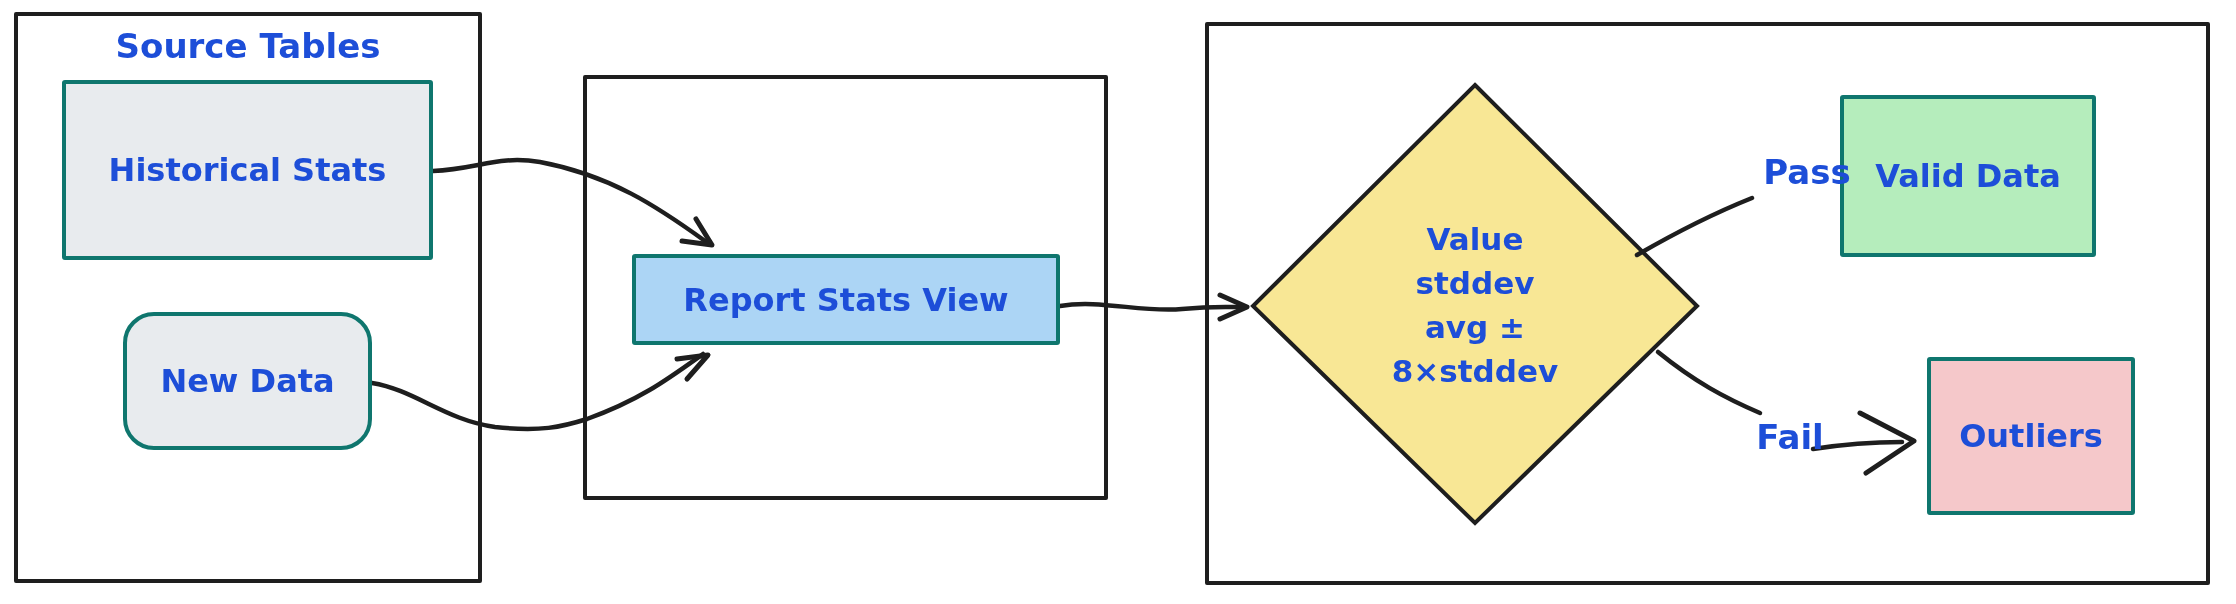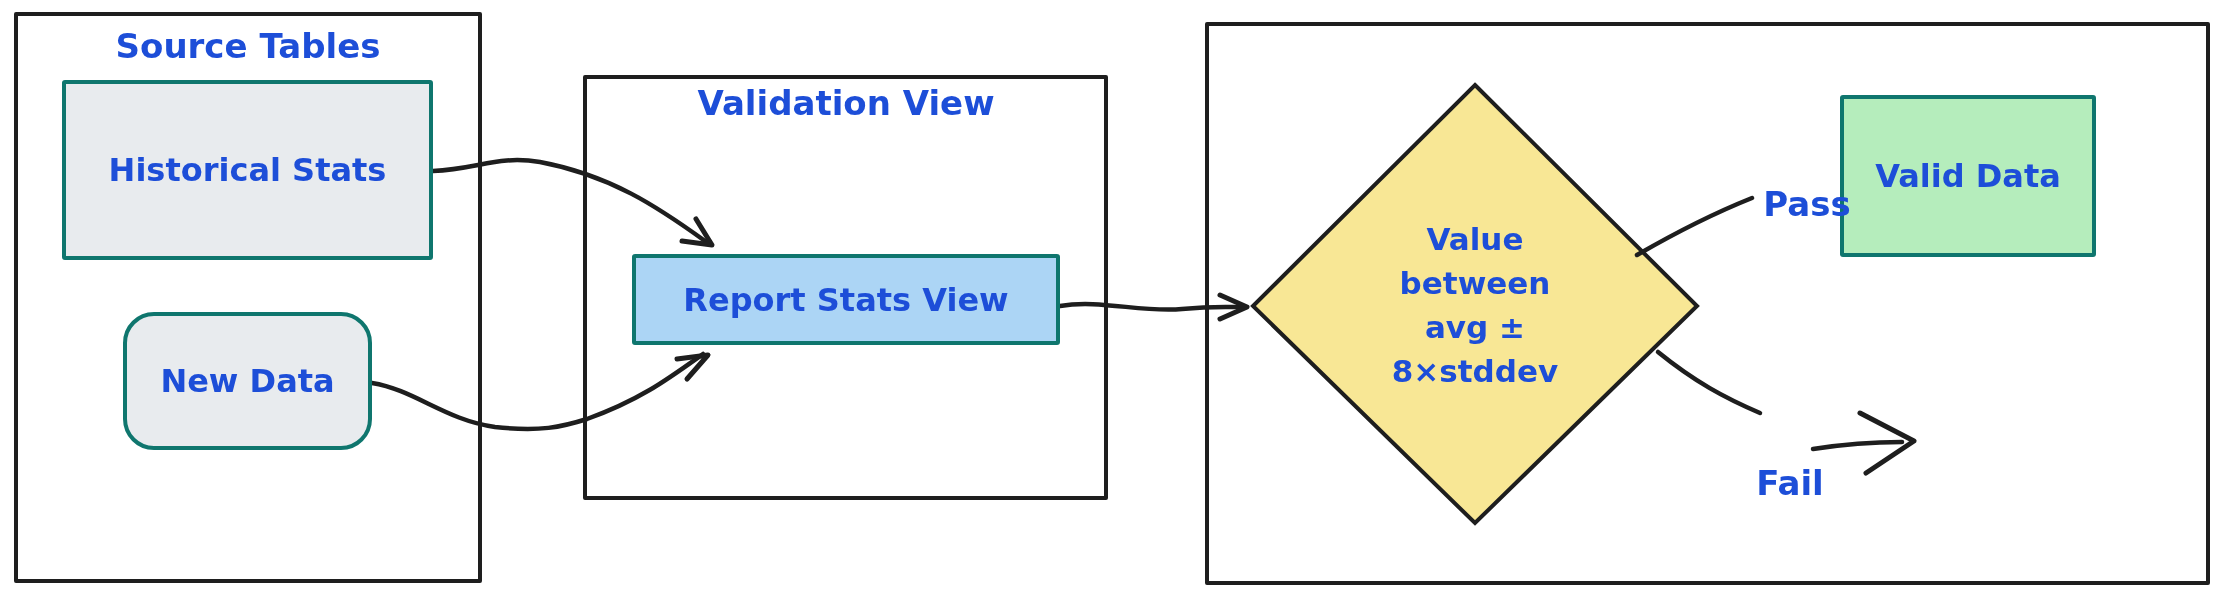--- a/index.html
+++ b/index.html
@@ -64,45 +64,47 @@
     <path class="wire" d="M1658,352 C1695,382 1725,398 1760,413"></path>
 
     <path class="wire" d="M1813,449 C1845,444 1872,442 1902,442"></path>
     <path class="head" d="M1860,413 L1914,441 L1866,473"></path>
   </svg>
 
   <div class="container" style="left:14px;top:12px;width:468px;height:571px;"></div>
   <div class="ctitle" style="left:248px;top:26px;">Source Tables</div>
 
   <div class="container" style="left:583px;top:75px;width:525px;height:425px;"></div>
-  <div class="ctitle" style="left:846px;top:83px;">Validation View</div>
 
   <div class="container" style="left:1205px;top:22px;width:1005px;height:563px;"></div>
 
   <div class="node node--gray" style="left:62px;top:80px;width:371px;height:180px;">
     <span>Historical Stats</span>
   </div>
 
   <div class="node node--gray" style="left:123px;top:312px;width:249px;height:138px;border-radius:31px;">
     <span>New Data</span>
   </div>
 
   <div class="node node--blue" style="left:632px;top:254px;width:428px;height:91px;">
     <span>Report Stats View</span>
   </div>
 
   <div class="diamond-text">
     <div>Value</div>
-    <div>between</div>
+    <div>stddev</div>
     <div>avg ±</div>
     <div>8×stddev</div>
   </div>
 
   <div class="node node--green" style="left:1840px;top:95px;width:256px;height:162px;">
     <span>Valid Data</span>
   </div>
 
+  <div class="node node--pink" style="left:1927px;top:357px;width:208px;height:158px;">
+    <span>Outliers</span>
+  </div>
 
-  <div class="edge-label" style="left:1807px;top:172px;margin-top:32px;">Pass</div>
+  <div class="edge-label" style="left:1807px;top:172px;">Pass</div>
 
-  <div class="edge-label" style="left:1790px;top:437px;margin-top:46px;">Fail</div>
+  <div class="edge-label" style="left:1790px;top:437px;">Fail</div>
 
 </div>
 
 </body></html>

